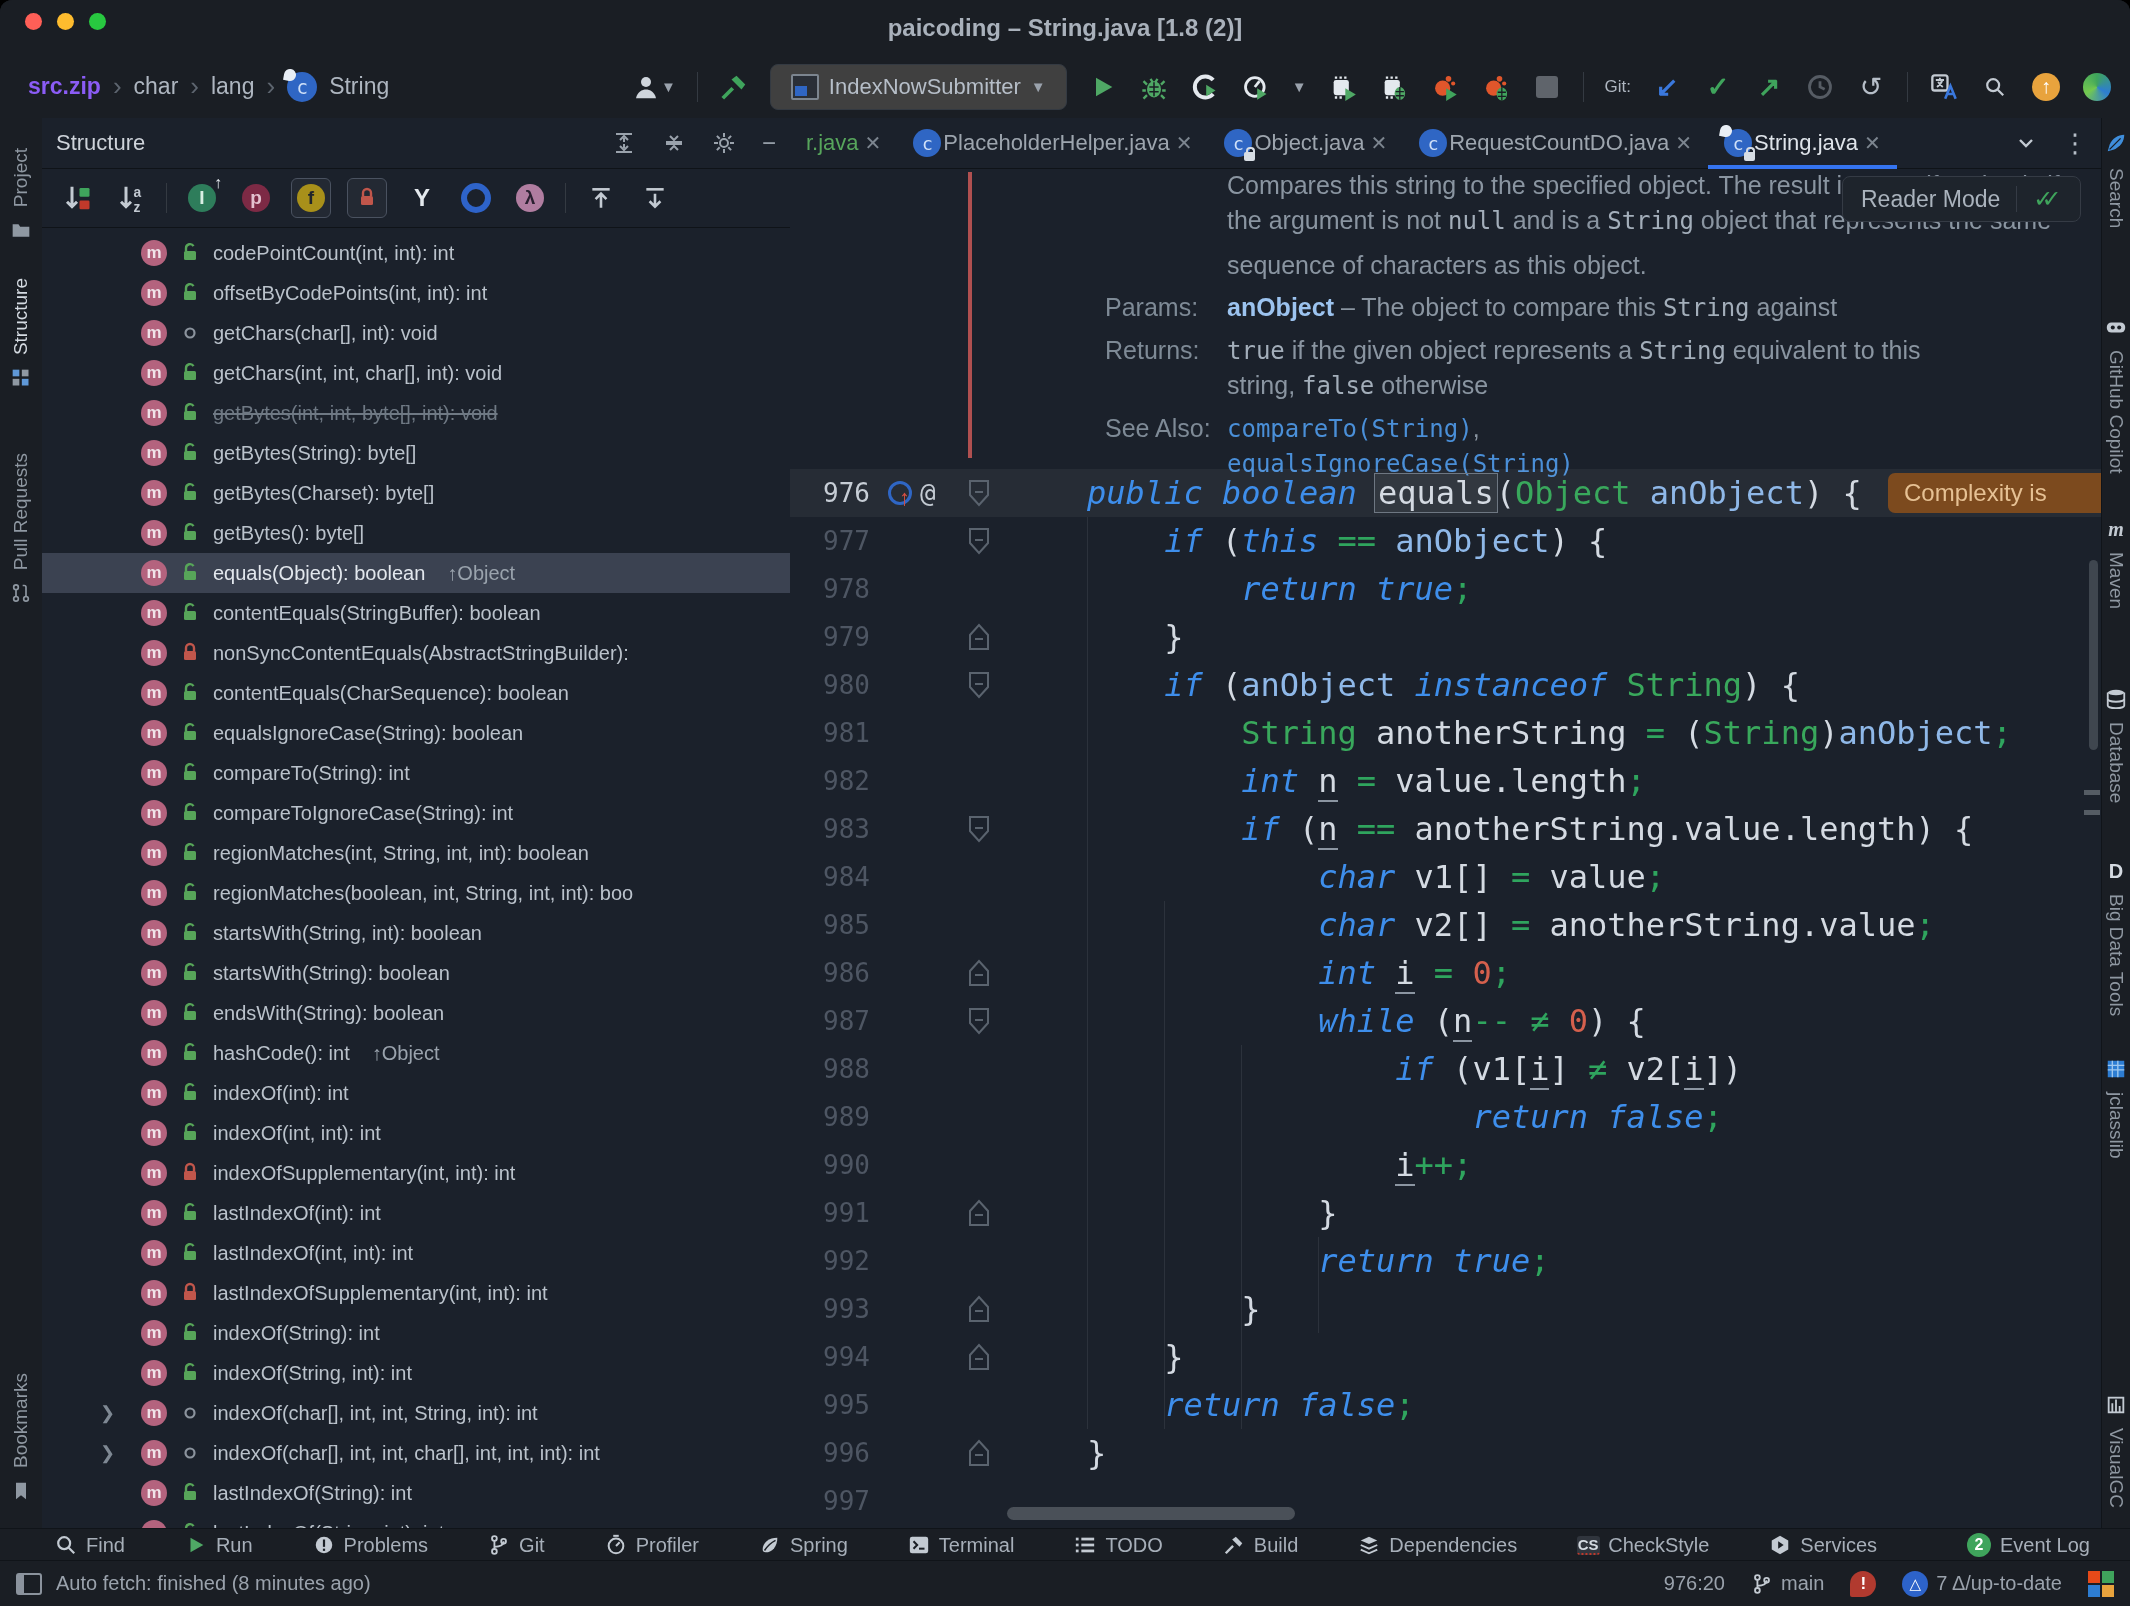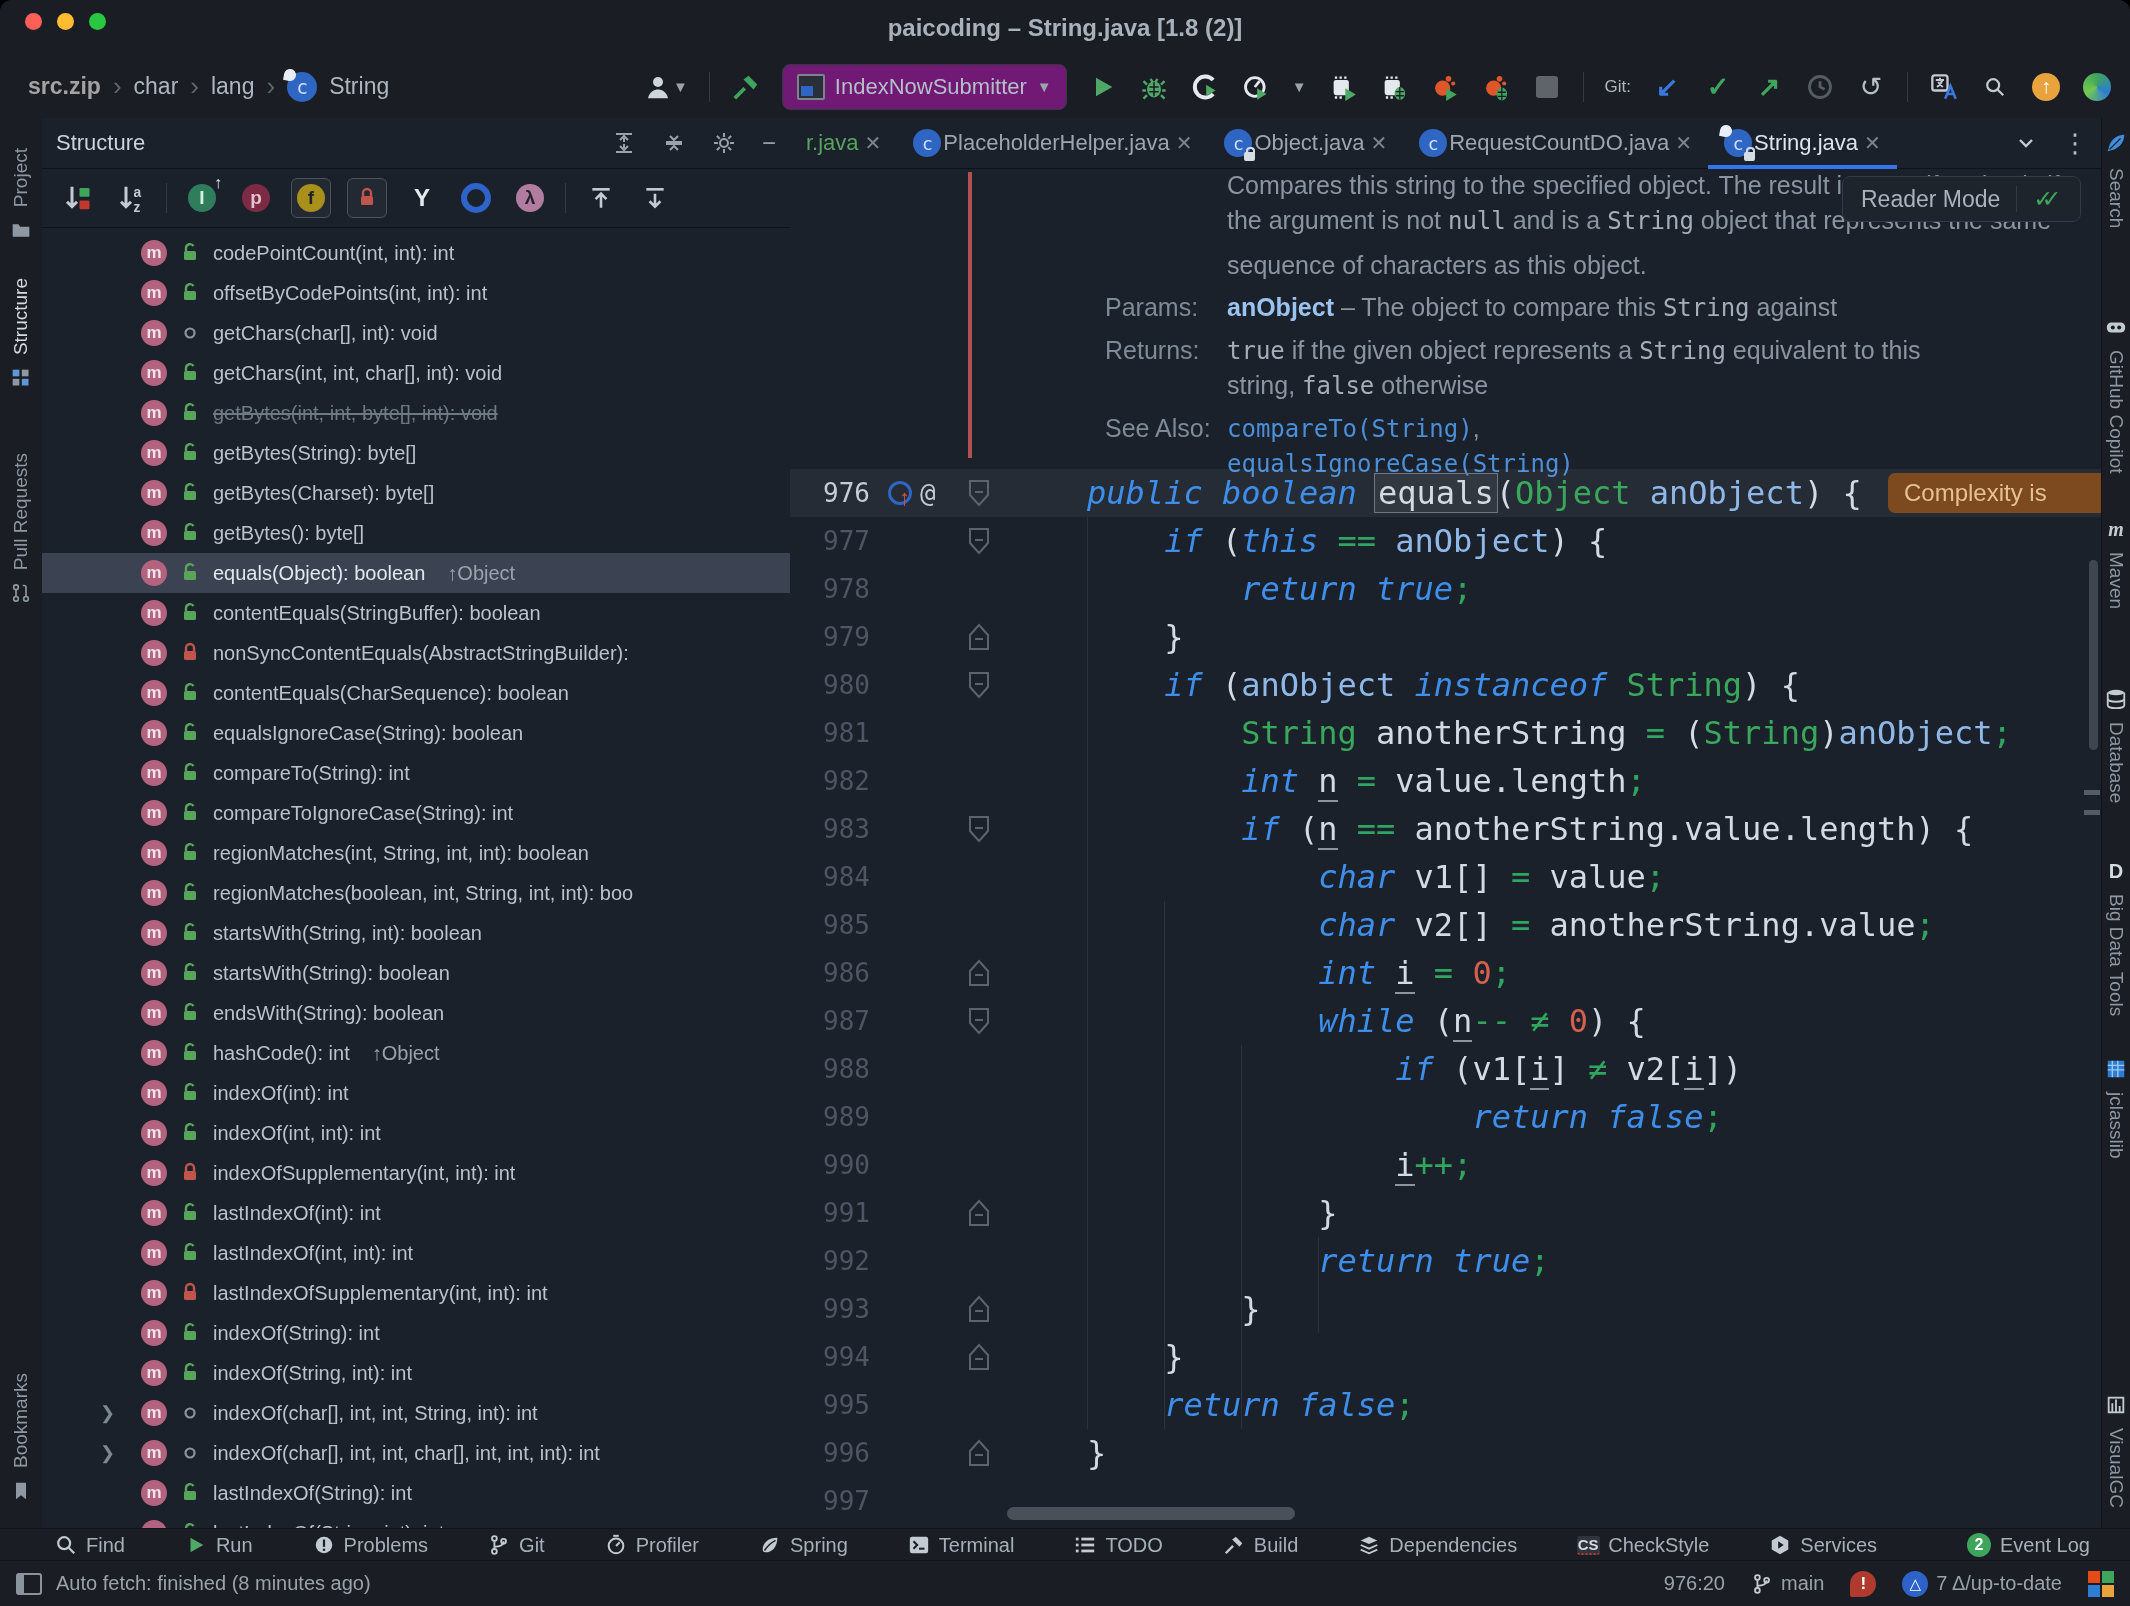--- a/index.html
+++ b/index.html
@@ -7,29 +7,29 @@
   .window{position:absolute;inset:0;background:#1a1e24;border-radius:12px 12px 0 0;overflow:hidden;}
   
   .titlebar{position:absolute;left:0;top:0;right:0;height:55px;background:#1a1e24;}
   .tl{position:absolute;top:13px;width:17px;height:17px;border-radius:50%;}
   .title{position:absolute;left:0;right:0;top:0;height:55px;display:flex;align-items:center;justify-content:center;
          color:#a9b1bb;font-size:24px;font-weight:bold;}
   
   .toolbar{position:absolute;left:0;top:55px;right:0;height:63px;background:#1a1e24;border-bottom:1px solid #101419;
            display:flex;align-items:center;}
   .crumbs{display:flex;align-items:center;gap:12px;padding-left:28px;font-size:23px;color:#aeb6c0;}
-  .crumbs .bold{font-weight:bold;color:#a3a3a3;}
+  .crumbs .bold{font-weight:bold;color:#8b5cf6;}
   .crumbs .sep{color:#5d656f;font-size:26px;}
   .cicon{position:relative;width:30px;height:30px;border-radius:50%;background:#2f66c4;color:#cfe0f8;display:inline-flex;
          align-items:center;justify-content:center;font-size:19px;font-family:"DejaVu Sans Mono",monospace;}
   .cicon .pin{position:absolute;left:-3px;top:-3px;width:12px;height:12px;background:#e8eef5;border-radius:50% 50% 50% 0;transform:rotate(10deg);}
   .tb-right{margin-left:auto;display:flex;align-items:center;gap:21px;padding-right:18px;}
   .tb-ic{display:inline-flex;align-items:center;justify-content:center;min-width:30px;height:34px;font-size:27px;color:#b6bec8;}
   .tbsep{width:1px;height:30px;background:#343a42;}
-  .combo{display:flex;align-items:center;gap:10px;background:#701a75;border:1px solid #343a42;border-radius:8px;height:44px;padding:0 14px;
+  .combo{display:flex;align-items:center;gap:10px;background:#404040;border:1px solid #343a42;border-radius:8px;height:44px;padding:0 20px;
          color:#b6bec8;font-size:22px;}
   .winic{position:relative;width:24px;height:22px;border:2px solid #7c858f;border-radius:2px;background:#2a2f37;}
   .winic:before{content:"";position:absolute;left:2px;bottom:2px;width:12px;height:10px;background:#2f66c4;}
   .caret{font-size:15px;color:#9aa2ac;}
   .glyph-green{color:#3fa45c;}
   .glyph-blue{color:#3a78dd;}
   .orangecirc{width:28px;height:28px;border-radius:50%;background:#e8a33d;color:#fff;display:inline-flex;align-items:center;justify-content:center;font-size:20px;font-weight:bold;}
   .sphere{width:28px;height:28px;border-radius:50%;background:conic-gradient(#3fa45c,#2d7dd2,#74c94f,#3fa45c);}
   .stopsq{width:22px;height:22px;background:#5f646b;border-radius:3px;}
   .gitlabel{color:#aeb6c0;font-size:17px;}

